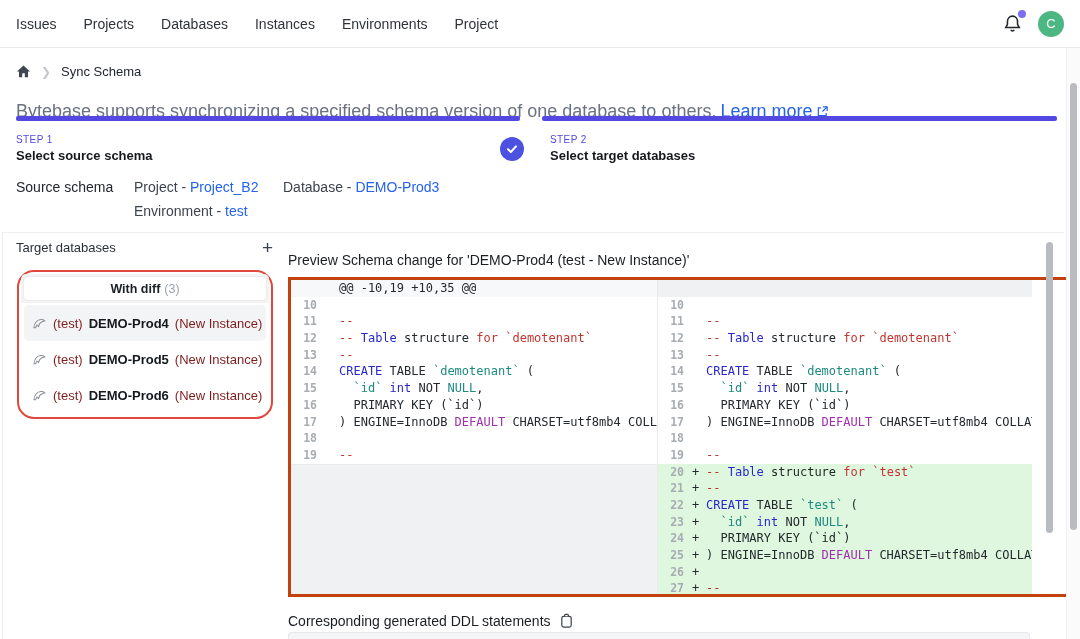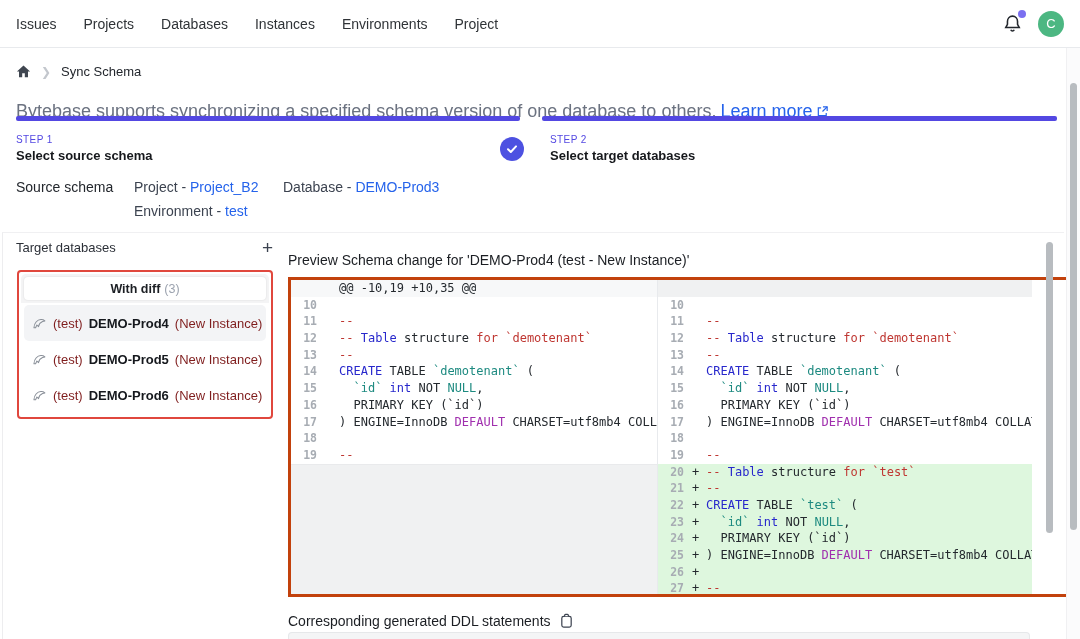--- a/index.html
+++ b/index.html
@@ -42,21 +42,21 @@
 
   
   #main-card { position:absolute; left:2px; top:232px; width:1062px; height:407px;
     border-left:1px solid #ededef; border-top:1px solid #f0f0f2; }
 
   
   #target-head { position:absolute; left:16px; top:240px; width:257px; display:flex; align-items:flex-end; justify-content:space-between; }
   #target-title { font-size:13px; color:#2c3038; }
   #add-target { font-size:19px; color:#3c4350; line-height:14px; cursor:pointer; background:none; border:none; }
   #target-box { position:absolute; left:17px; top:270px; width:256px; height:149px;
-    border:2px solid var(--redbox,#e0473d); border-radius:4px; padding:2px; background:#fff; }
+    border:2px solid var(--redbox,#e0473d); border-radius:17px; padding:2px; background:#fff; }
   #tabbar { display:flex; background:#f4f4f5; border-radius:5px 5px 0 0; padding:3px; height:29px; }
   .tab { flex:1; display:flex; align-items:center; justify-content:center; gap:4px;
     font-size:12.5px; font-weight:600; color:#1c1f24; border-radius:4px; cursor:pointer; }
   .tab .cnt { color:#9ca3af; font-weight:400; }
   .tab.active { background:#fff; box-shadow:0 0 2px rgba(0,0,0,.12); }
   #db-list { padding:2px 3px; }
   .db-item { height:36px; display:flex; align-items:center; gap:6px; padding:0 8px; border-radius:5px;
     font-size:13px; cursor:pointer; white-space:nowrap; overflow:hidden; }
   .db-item.selected { background:#f3f4f6; }
   .db-env, .db-suffix { color:#7f1d1d; }

